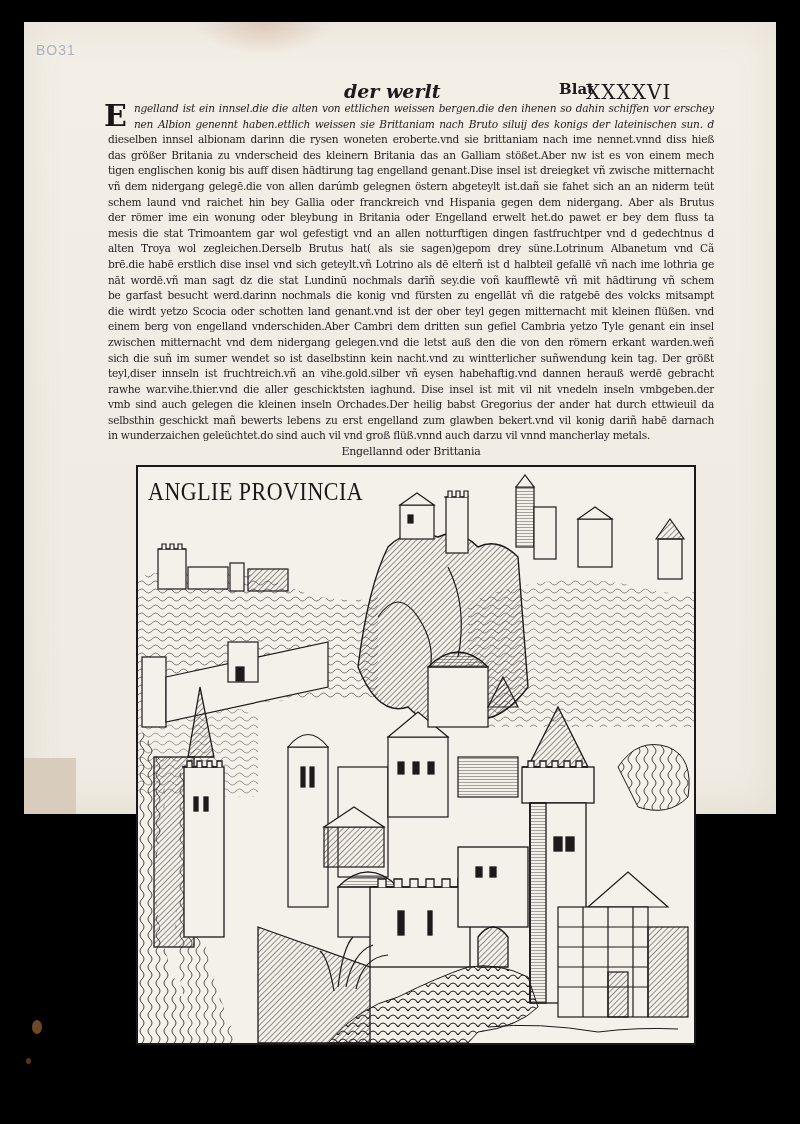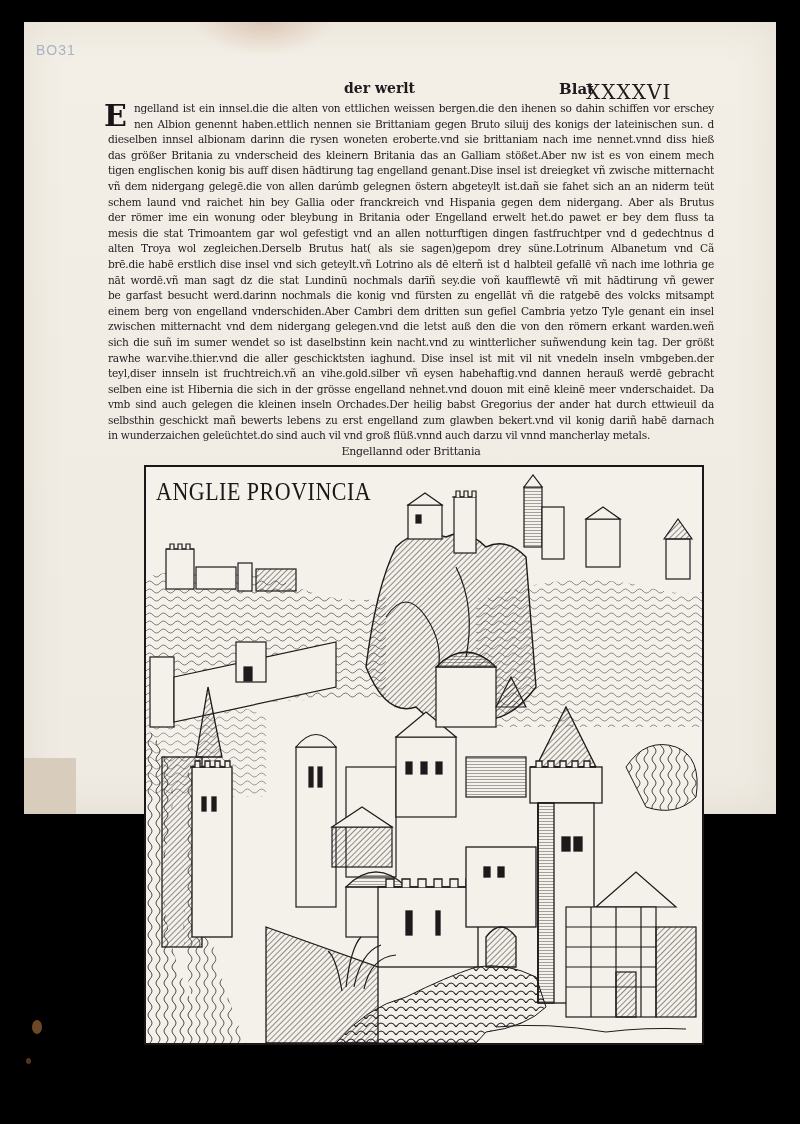--- a/index.html
+++ b/index.html
@@ -35,50 +35,49 @@
   }
   .pencil-note {
     position: absolute; left: 12px; top: 20px;
     font-family: "Liberation Sans", sans-serif;
     font-size: 14px; color: #a9b3c4; letter-spacing: 1px;
   }
   .running-head {
     position: absolute; top: 58px; left: 0; width: 100%;
     font-family: "DejaVu Serif", serif; font-weight: bold; color: #1f1a1d;
   }
-  .rh-left { position: absolute; left: 320px; font-size: 14px; }
+  .rh-left { position: absolute; left: 320px; font-size: 19px; font-style: italic; }
   .rh-blat { position: absolute; left: 535px; font-size: 15px; }
   .rh-folio { position: absolute; left: 562px; font-size: 20px; letter-spacing: 1px; font-weight: normal; font-family: "DejaVu Serif", serif; }
   .text-block {
     position: absolute; left: 84px; top: 79px; width: 606px;
     color: #201a1e;
     font-family: "DejaVu Serif", serif;
     font-size: 10.6px; line-height: 15.6px;
     letter-spacing: -0.25px;
   }
   .line { white-space: nowrap; overflow: hidden; height: 15.6px; text-align: justify; text-align-last: justify; }
-  .line.indent { padding-left: 26px; }
+  .line.indent { padding-left: 26px; font-style: italic; }
   .line.last { text-align-last: left; }
   .initial {
     position: absolute; left: -4px; top: 1px;
     width: 26px; height: 28px;
     font-family: "DejaVu Serif", serif; font-weight: bold;
     font-size: 30px; line-height: 28px; color: #1a1418;
   }
   .caption {
     position: absolute; left: 0; width: 606px; top: 343px;
     text-align: center; font-size: 11px; color: #201a1e;
   }
   .woodcut {
     position: absolute; left: 112px; top: 443px;
     width: 556px; height: 576px;
     border: 2px solid #1c181a;
     background: #f4f1ea;
     overflow: hidden;
-    margin-left: 8px;
   }
   .woodcut svg { display: block; }
   .woodcut-title {
     position: absolute; left: 10px; top: 10px;
     font-family: "Liberation Serif", serif;
     font-size: 22px; letter-spacing: 0.5px; color: #1c181a;
     transform: scaleY(1.15); transform-origin: left top;
   }
 </style>
 </head>
@@ -93,38 +92,38 @@
 
   <div class="running-head">
     <span class="rh-left">der werlt</span>
     <span class="rh-blat">Blat</span>
     <span class="rh-folio">XXXXVI</span>
   </div>
 
   <div class="text-block">
     <span class="initial">E</span>
     <div class="line indent">ngelland ist ein innsel.die die alten von ettlichen weissen bergen.die den ihenen so dahin schiffen vor erschey</div>
-    <div class="line indent">nen Albion genennt haben.ettlich nennen sie Brittaniam gegen Bruto siluij des konigs der lateinischen sun. d</div>
+    <div class="line indent">nen Albion genennt haben.ettlich weissen sie Brittaniam nach Bruto siluij des konigs der lateinischen sun. d</div>
     <div class="line">dieselben innsel albionam darinn die rysen woneten eroberte.vnd sie brittaniam nach ime nennet.vnnd diss hieß</div>
     <div class="line">das größer Britania zu vnderscheid des kleinern Britania das an Galliam stößet.Aber nw ist es von einem mech</div>
     <div class="line">tigen englischen konig bis auff disen hādtirung tag engelland genant.Dise insel ist dreiegket vñ zwische mitternacht</div>
     <div class="line">vñ dem nidergang gelegē.die von allen darúmb gelegnen östern abgeteylt ist.dañ sie fahet sich an an niderm teüt</div>
     <div class="line">schem laund vnd raichet hin bey Gallia oder franckreich vnd Hispania gegen dem nidergang. Aber als Brutus</div>
     <div class="line">der römer ime ein wonung oder bleybung in Britania oder Engelland erwelt het.do pawet er bey dem fluss ta</div>
     <div class="line">mesis die stat Trimoantem gar wol gefestigt vnd an allen notturftigen dingen fastfruchtper vnd d gedechtnus d</div>
     <div class="line">alten Troya wol zegleichen.Derselb Brutus hat( als sie sagen)gepom drey süne.Lotrinum Albanetum vnd Cã</div>
     <div class="line">brē.die habē erstlich dise insel vnd sich geteylt.vñ Lotrino als dē elterñ ist d halbteil gefallē vñ nach ime lothria ge</div>
-    <div class="line">nāt wordē.vñ man sagt dz die stat Lundinū nochmals darīñ sey.die voñ kaufflewtē vñ mit hādtirung vñ gewer</div>
+    <div class="line">nāt wordē.vñ man sagt dz die stat Lundinū nochmals darīñ sey.die voñ kaufflewtē vñ mit hādtirung vñ schem</div>
     <div class="line">be garfast besucht werd.darinn nochmals die konig vnd fürsten zu engellāt vñ die ratgebē des volcks mitsampt</div>
+    <div class="line">die wirdt yetzo Scocia oder schotten land genant.vnd ist der ober teyl gegen mitternacht mit kleinen flüßen. vnd</div>
     <div class="line">einem berg von engelland vnderschiden.Aber Cambri dem dritten sun gefiel Cambria yetzo Tyle genant ein insel</div>
     <div class="line">zwischen mitternacht vnd dem nidergang gelegen.vnd die letst auß den die von den römern erkant warden.weñ</div>
     <div class="line">sich die suñ im sumer wendet so ist daselbstinn kein nacht.vnd zu wintterlicher suñwendung kein tag. Der größt</div>
+    <div class="line">teyl,diser innseln ist fruchtreich.vñ an vihe.gold.silber vñ eysen habehaftig.vnd dannen herauß werdē gebracht</div>
     <div class="line">rawhe war.vihe.thier.vnd die aller geschicktsten iaghund. Dise insel ist mit vil nit vnedeln inseln vmbgeben.der</div>
-    <div class="line">teyl,diser innseln ist fruchtreich.vñ an vihe.gold.silber vñ eysen habehaftig.vnd dannen herauß werdē gebracht</div>
-    <div class="line">selben eine ist Hibernia die sich in der grösse engelland nehnet.vnd douon mit einē kleinē meer vnderschaidet. Da</div>
     <div class="line">vmb sind auch gelegen die kleinen inseln Orchades.Der heilig babst Gregorius der ander hat durch ettwieuil da</div>
     <div class="line">selbsthin geschickt mañ bewerts lebens zu erst engelland zum glawben bekert.vnd vil konig dariñ habē darnach</div>
     <div class="line last">in wunderzaichen geleüchtet.do sind auch vil vnd groß flüß.vnnd auch darzu vil vnnd mancherlay metals.</div>
     <div class="caption">Engellannd oder Brittania</div>
   </div>
 
   <div class="woodcut">
     <svg width="556" height="576" viewBox="0 0 556 576">
       <defs>
         <pattern id="hatch" width="4" height="4" patternUnits="userSpaceOnUse" patternTransform="rotate(45)">

